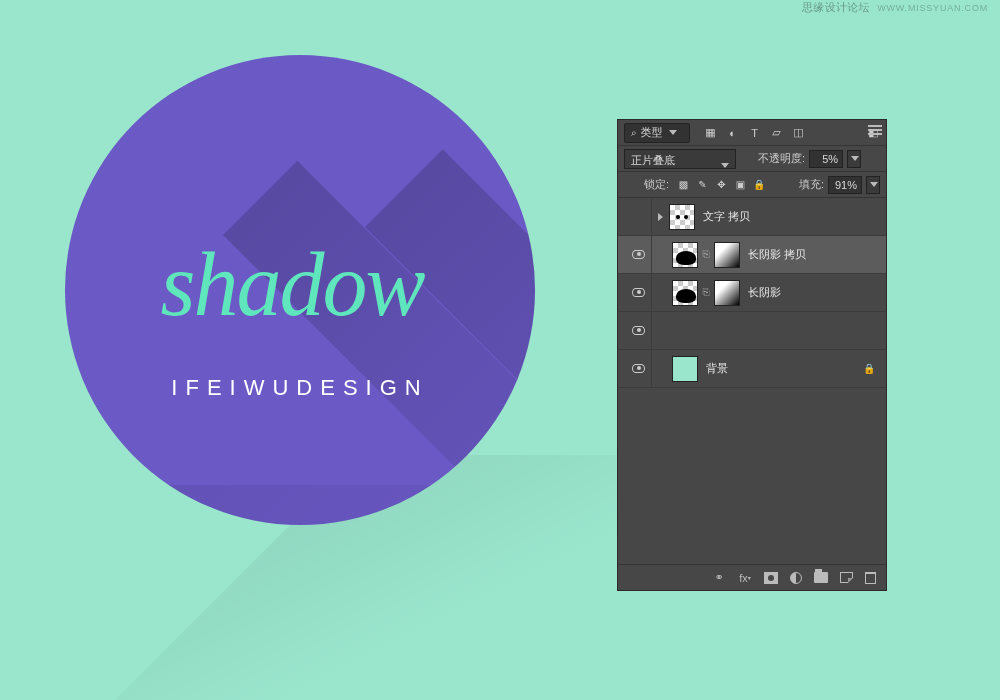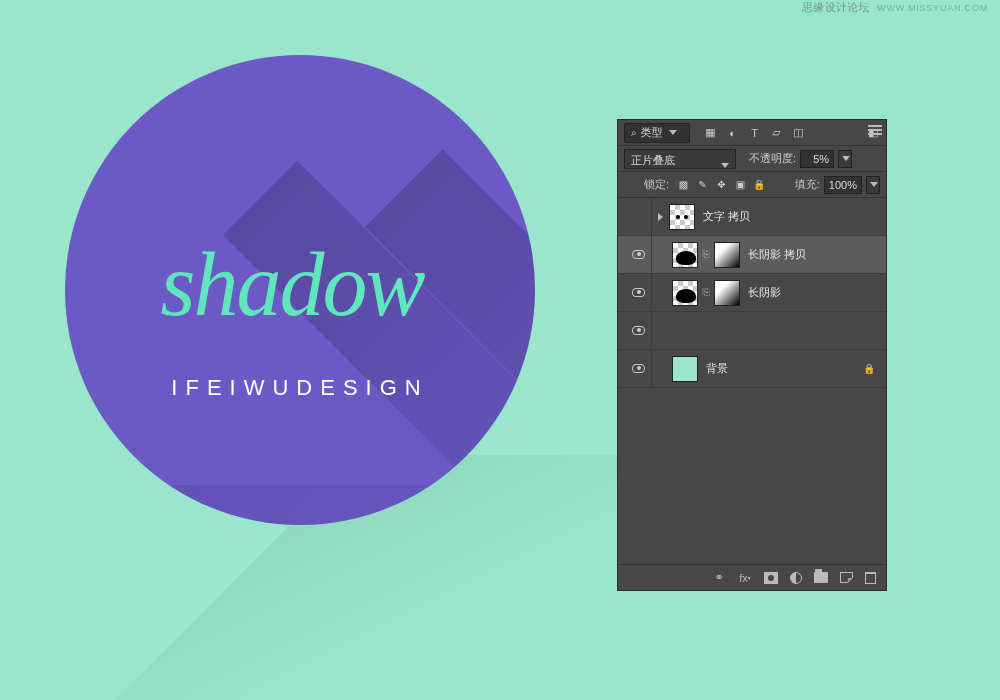--- a/index.html
+++ b/index.html
@@ -172,41 +172,41 @@
       <div class="fi">◫</div>
     </div>
     <div class="fi" style="margin-left:auto">◧</div>
   </div>
 
   <div class="row border-b">
     <div class="blend-select">
       <span>正片叠底</span>
       <span class="caret"></span>
     </div>
-    <span class="lbl" style="margin-left:9px">不透明度:</span>
+    <span class="lbl" style="margin-left:18px">不透明度:</span>
     <div class="opacity-box">
       <span>5%</span>
     </div>
     <div class="field-caret">
         <span class="caret"></span>
       </div>
   </div>
 
   <div class="row border-b">
     <span class="lbl">锁定:</span>
     <div class="lock-icons">
       <div class="li">▩</div>
       <div class="li">✎</div>
       <div class="li">✥</div>
       <div class="li">▣</div>
       <div class="li">🔒</div>
     </div>
     <span class="lbl" style="margin-left:auto">填充:</span>
     <div class="fill-box">
-      <span>100%</span>
+      <span>91%</span>
     </div>
     <div class="field-caret">
         <span class="caret"></span>
       </div>
   </div>
 
   <div class="layer-list">
 
     <div class="layer">
       <div class="vis-col"></div>

